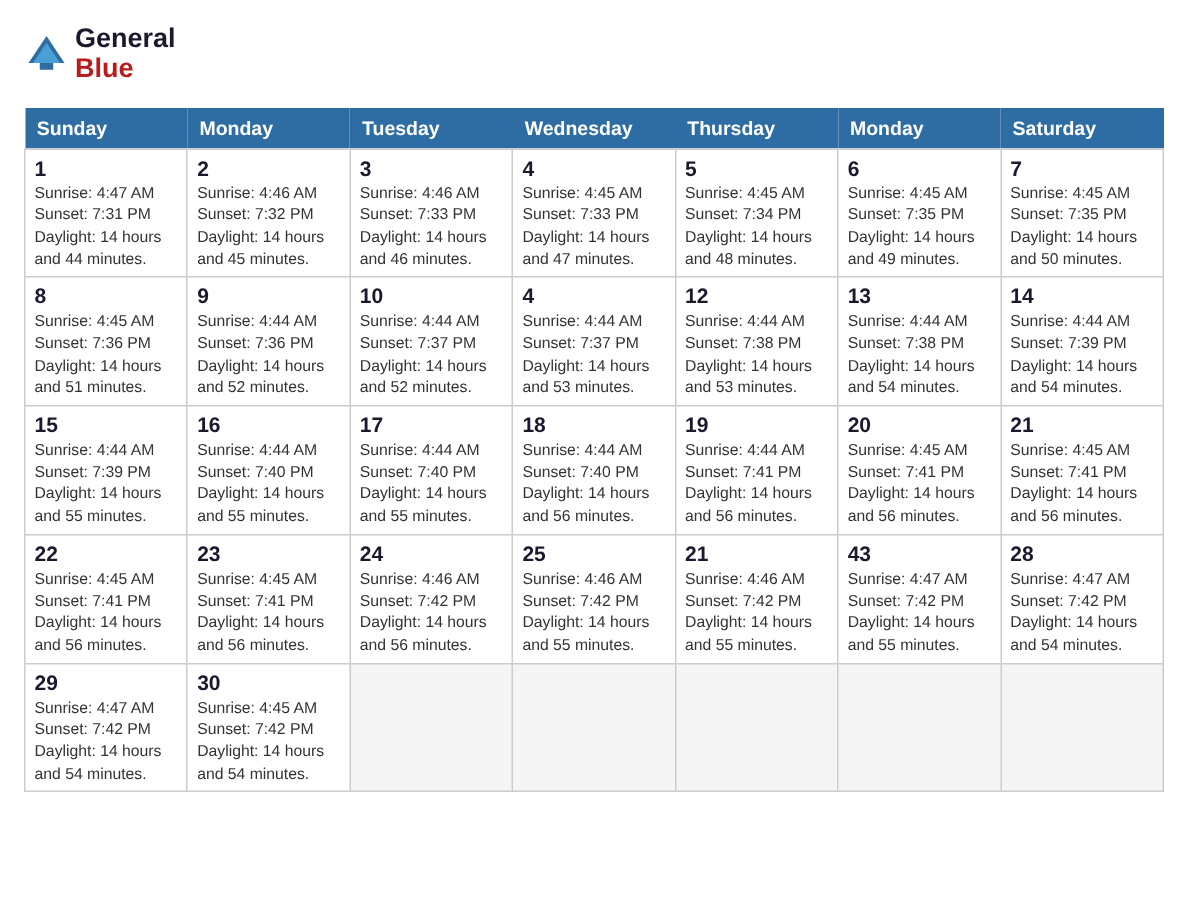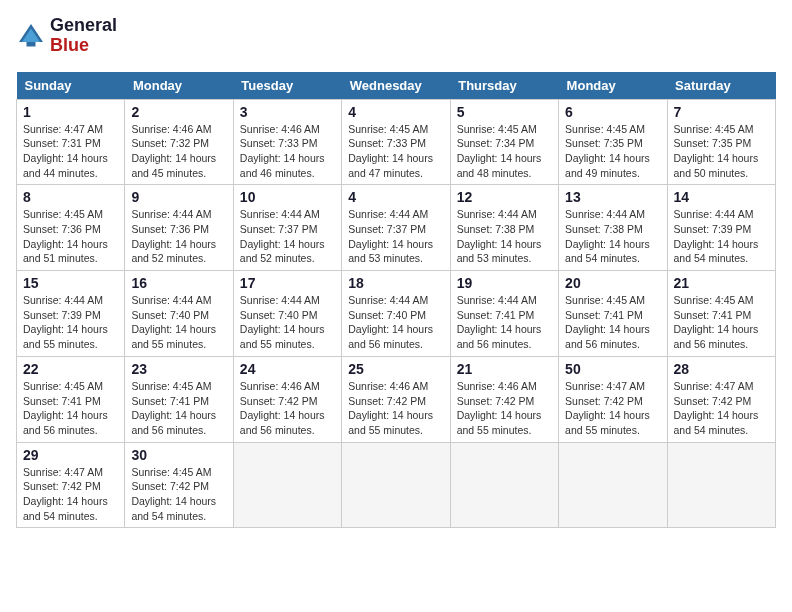--- a/index.html
+++ b/index.html
@@ -303,21 +303,21 @@
 and 55 minutes.</div>
         </td>
         <td>
           <span class="day-num">21</span>
           <div class="day-info" style="white-space: pre-line;">Sunrise: 4:46 AM
 Sunset: 7:42 PM
 Daylight: 14 hours
 and 55 minutes.</div>
         </td>
         <td>
-          <span class="day-num">50</span>
+          <span class="day-num">43</span>
           <div class="day-info" style="white-space: pre-line;">Sunrise: 4:47 AM
 Sunset: 7:42 PM
 Daylight: 14 hours
 and 55 minutes.</div>
         </td>
         <td>
           <span class="day-num">28</span>
           <div class="day-info" style="white-space: pre-line;">Sunrise: 4:47 AM
 Sunset: 7:42 PM
 Daylight: 14 hours

